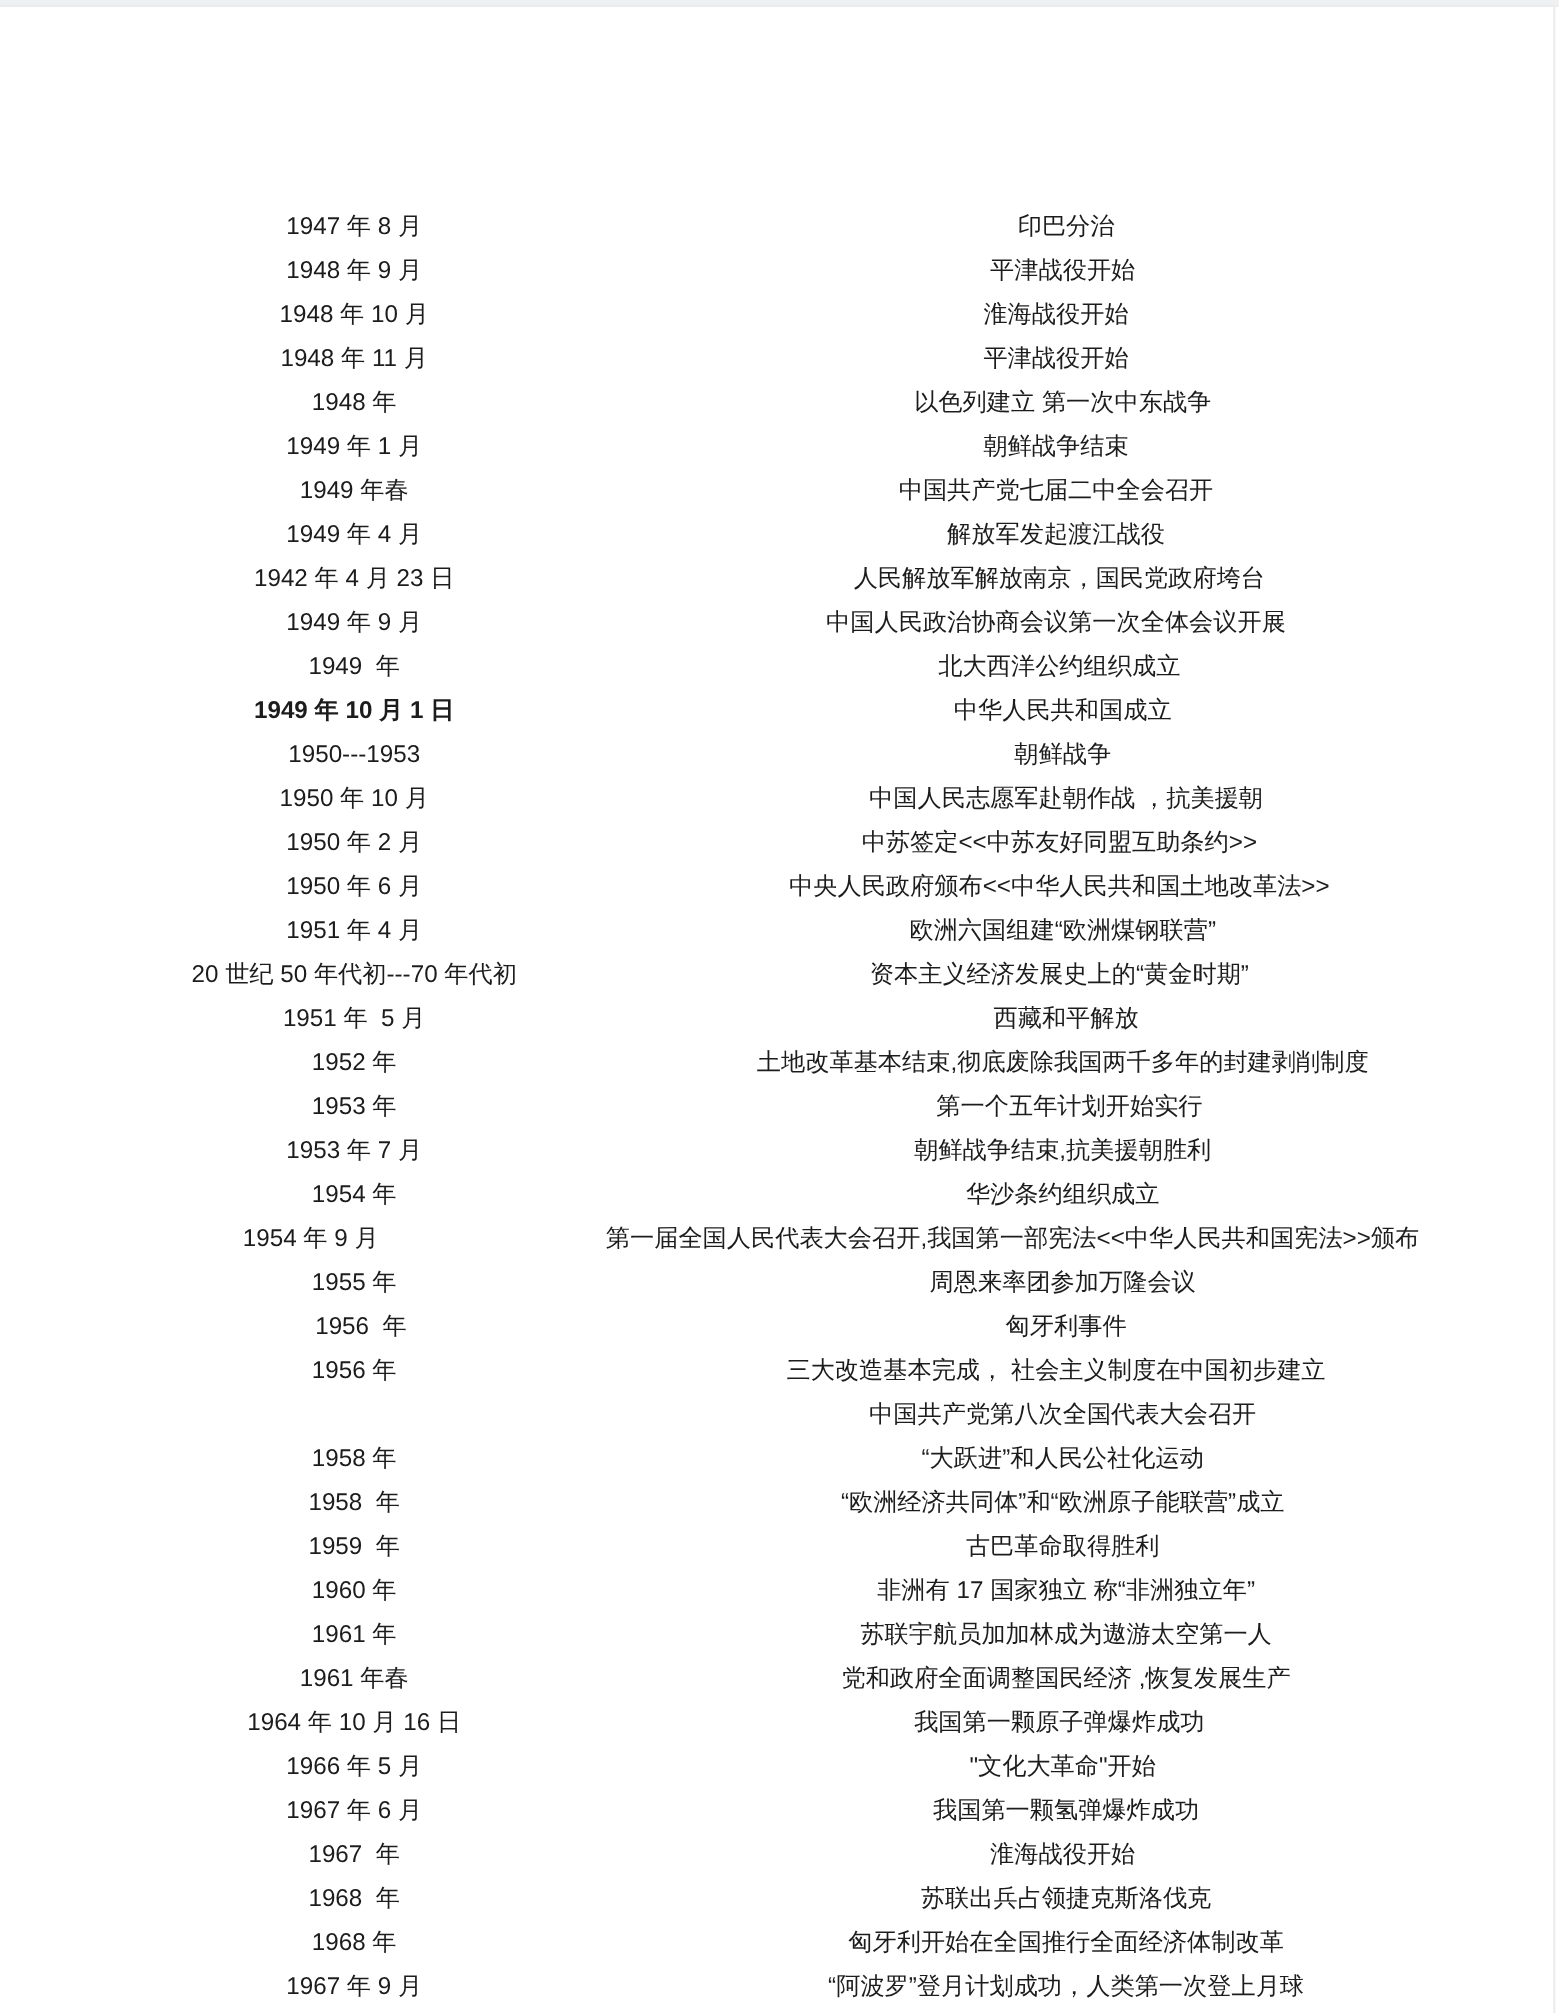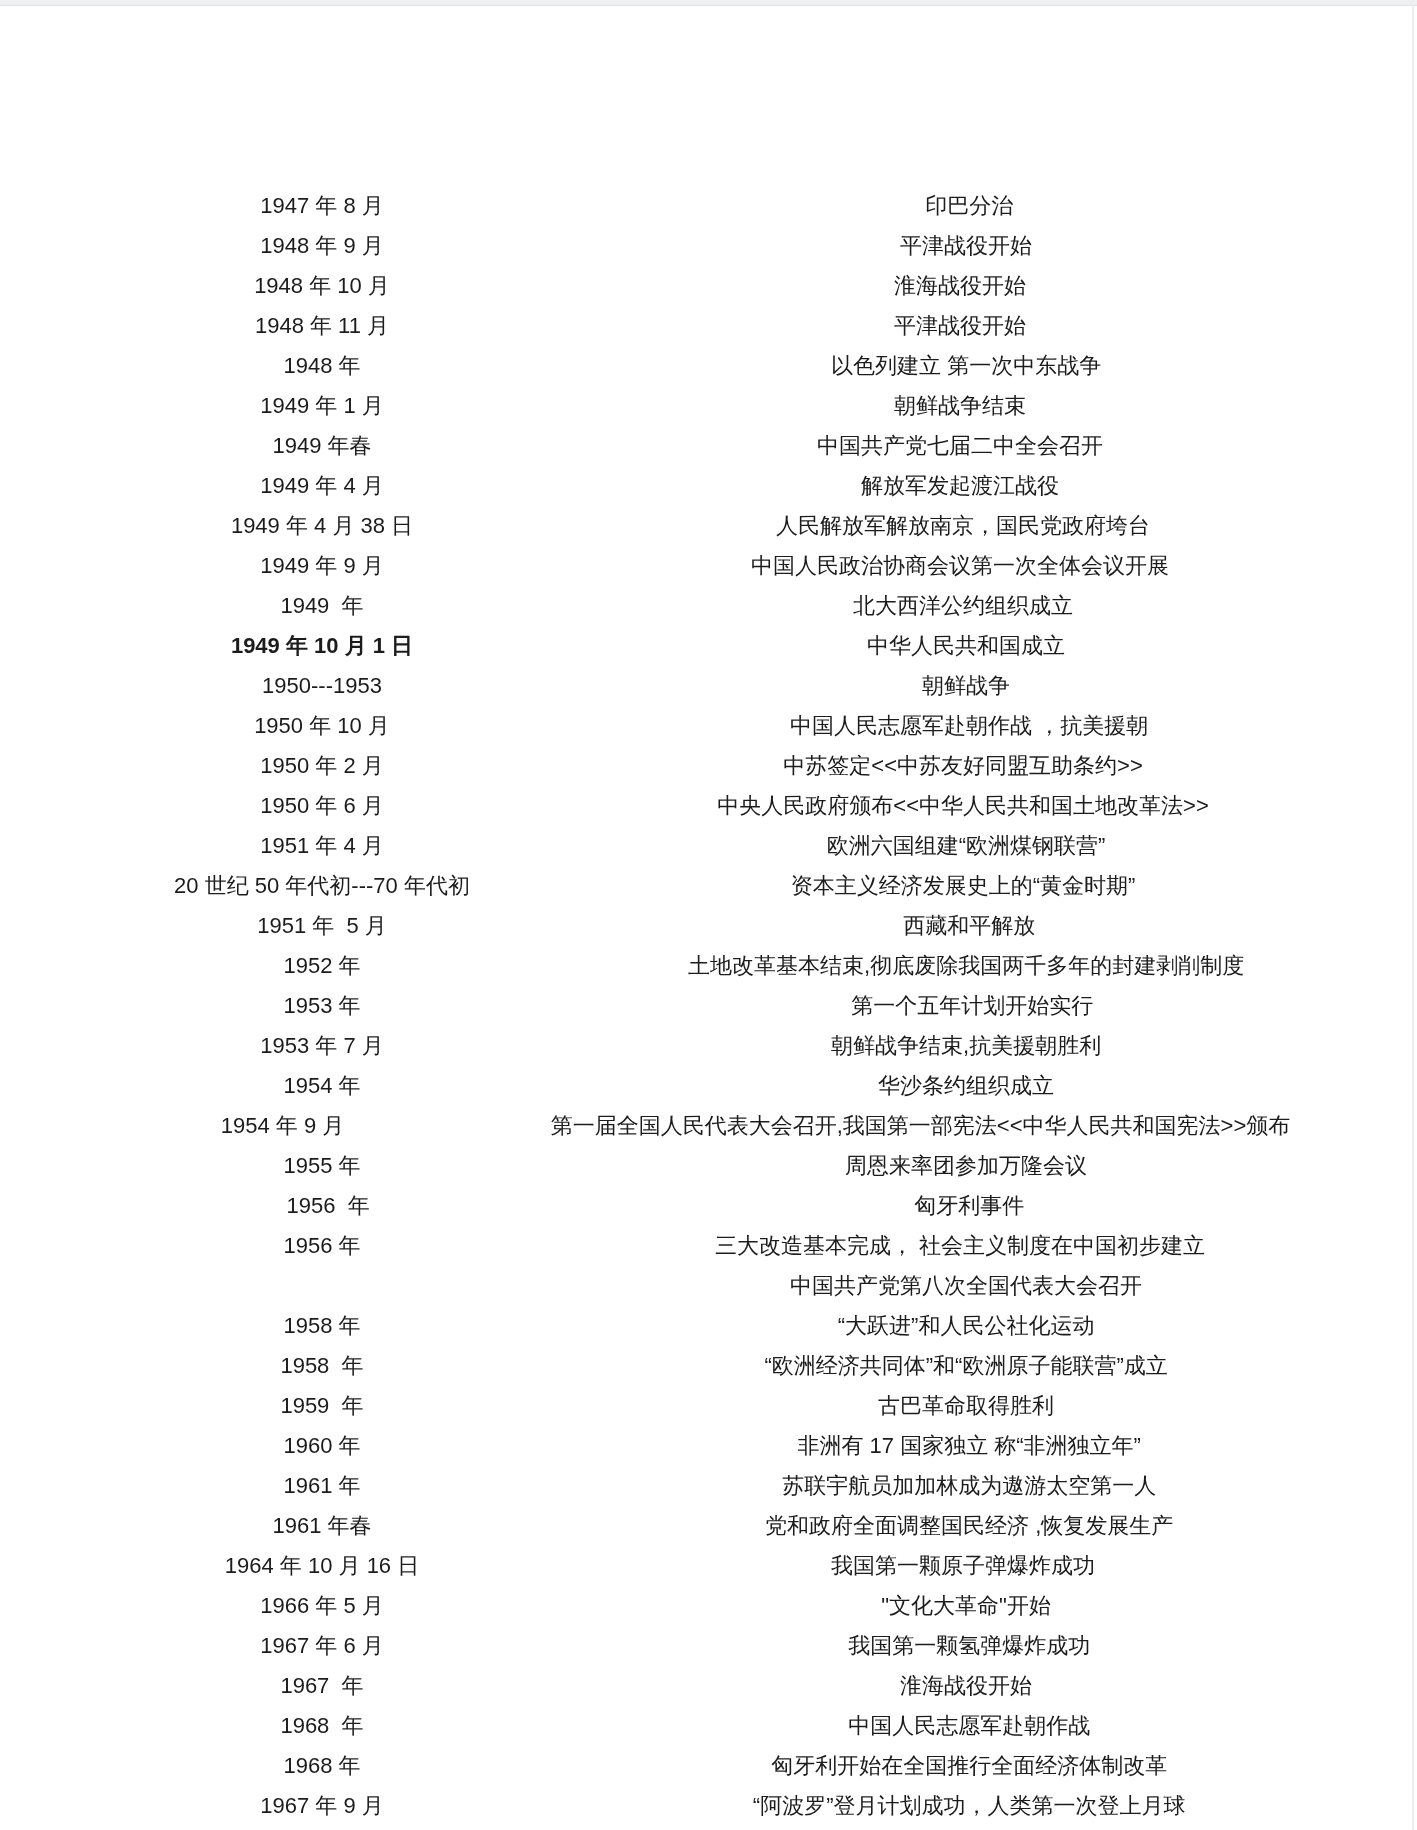--- a/index.html
+++ b/index.html
@@ -102,21 +102,21 @@
     <div class="date">1949 年春</div>
     <div class="event">中国共产党七届二中全会召开</div>
   </div>
 
   <div class="row">
     <div class="date">1949 年 4 月</div>
     <div class="event">解放军发起渡江战役</div>
   </div>
 
   <div class="row">
-    <div class="date">1949 年 4 月 38 日</div>
+    <div class="date">1942 年 4 月 23 日</div>
     <div class="event"> 人民解放军解放南京，国民党政府垮台</div>
   </div>
 
   <div class="row">
     <div class="date">1949 年 9 月</div>
     <div class="event">中国人民政治协商会议第一次全体会议开展</div>
   </div>
 
   <div class="row">
     <div class="date">1949  年</div>
@@ -253,21 +253,21 @@
     <div class="event">   我国第一颗氢弹爆炸成功</div>
   </div>
 
   <div class="row">
     <div class="date">1967  年</div>
     <div class="event">  淮海战役开始</div>
   </div>
 
   <div class="row">
     <div class="date">1968  年</div>
-    <div class="event">   中国人民志愿军赴朝作战</div>
+    <div class="event">   苏联出兵占领捷克斯洛伐克</div>
   </div>
 
   <div class="row">
     <div class="date">1968 年</div>
     <div class="event">   匈牙利开始在全国推行全面经济体制改革</div>
   </div>
 
   <div class="row">
     <div class="date">1967 年 9 月</div>
     <div class="event">   “阿波罗”登月计划成功，人类第一次登上月球</div>

